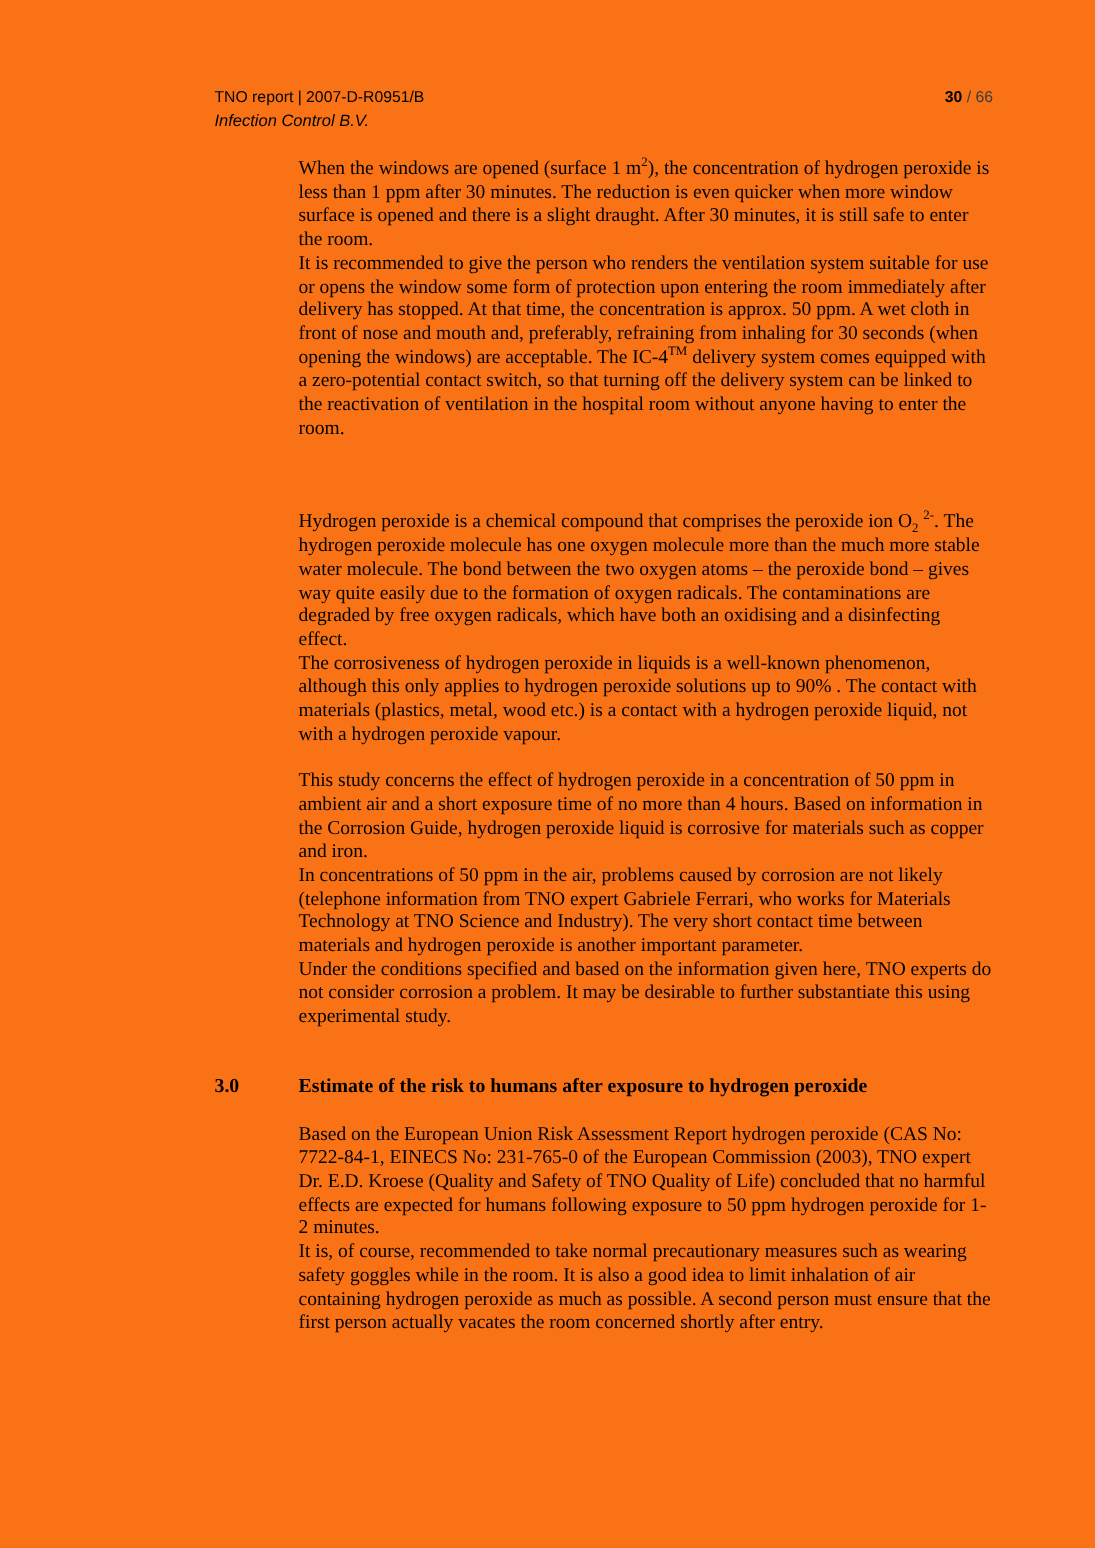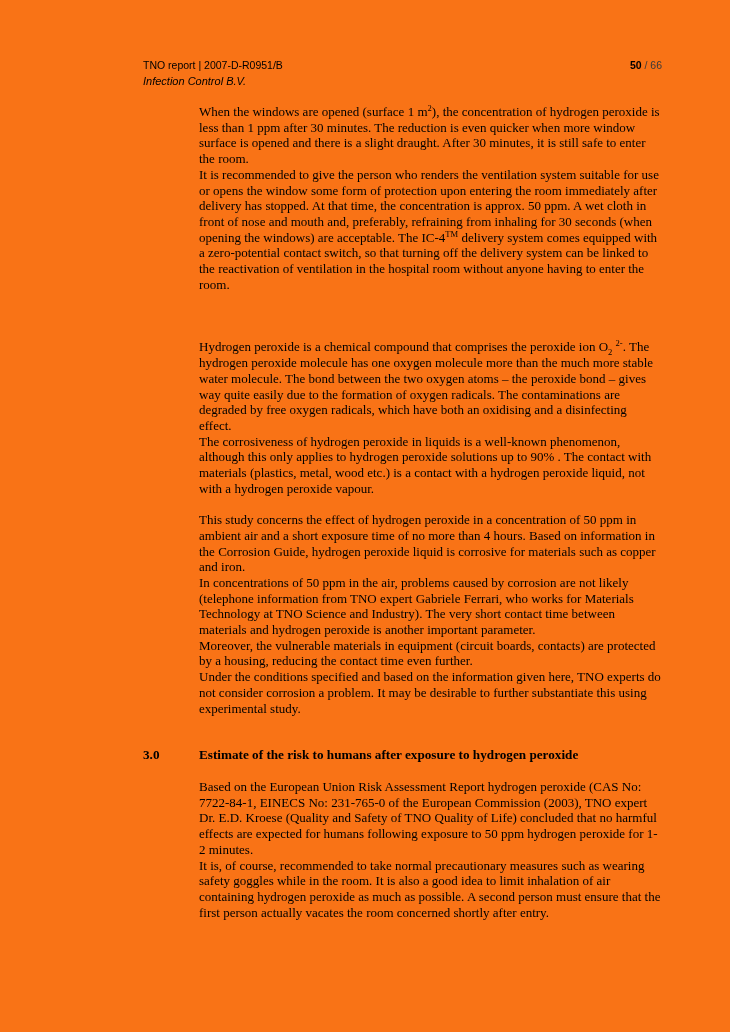--- a/index.html
+++ b/index.html
@@ -112,21 +112,21 @@
 </style>
 </head>
 <body>
 
 <div class="page">
 
   <div class="header">
     <div class="header-row">
       <span class="header-doc">TNO report | 2007-D-R0951/B</span>
       <span class="header-pages">
-        <span class="pg-current">50</span><span class="pg-sep"> / 66</span>
+        <span class="pg-current">30</span><span class="pg-sep"> / 66</span>
       </span>
     </div>
     <div class="header-sub">Infection Control B.V.</div>
   </div>
 
   <div class="content">
 
     <div class="body-block">
       <p><span>When the windows are opened (surface 1 m</span><sup class="sup">2</sup><span>), the concentration of hydrogen peroxide is less than 1 ppm after 30 minutes. The reduction is even quicker when more window surface is opened and there is a slight draught. After 30 minutes, it is still safe to enter the room.</span></p>
       <p><span>It is recommended to give the person who renders the ventilation system suitable for use or opens the window some form of protection upon entering the room immediately after delivery has stopped. At that time, the concentration is approx. 50 ppm. A wet cloth in front of nose and mouth and, preferably, refraining from inhaling for 30 seconds (when opening the windows) are acceptable. The IC-4</span><sup class="sup">TM</sup><span> delivery system comes equipped with a zero-potential contact switch, so that turning off the delivery system can be linked to the reactivation of ventilation in the hospital room without anyone having to enter the room.</span></p>
@@ -138,21 +138,20 @@
     <div class="body-block">
       <p><span>Hydrogen peroxide is a chemical compound that comprises the peroxide ion O</span><sub class="sub">2</sub> <sup class="sup">2-</sup><span>. The hydrogen peroxide molecule has one oxygen molecule more than the much more stable water molecule. The bond between the two oxygen atoms –  the peroxide bond – gives way quite easily due to the formation of oxygen radicals. The contaminations are degraded by free oxygen radicals, which have both an oxidising and a disinfecting effect.</span></p>
       <p>The corrosiveness of hydrogen peroxide in liquids is a well-known phenomenon, although this only applies to hydrogen peroxide solutions up to 90% . The contact with materials (plastics, metal, wood etc.) is a contact with a hydrogen peroxide liquid, not with a hydrogen peroxide vapour.</p>
     </div>
 
     <div class="block-gap"></div>
 
     <div class="body-block">
       <p>This study concerns the effect of hydrogen peroxide in a concentration of 50 ppm in ambient air and a short exposure time of no more than 4 hours. Based on information in the Corrosion Guide, hydrogen peroxide liquid is corrosive for materials such as copper and iron.</p>
       <p>In concentrations of 50 ppm in the air, problems caused by corrosion are not likely (telephone information from TNO expert Gabriele Ferrari, who works for Materials Technology at TNO Science and Industry). The very short contact time between materials and hydrogen peroxide is another important parameter.</p>
-      <p>Moreover, the vulnerable materials in equipment (circuit boards, contacts) are protected by a housing, reducing the contact time even further.</p>
       <p>Under the conditions specified and based on the information given here, TNO experts do not consider corrosion a problem. It may be desirable to further substantiate this using experimental study.</p>
     </div>
 
     <div class="space-before-heading"></div>
     <div class="section-heading">
       <span class="sec-num">3.0</span>
       <span class="sec-title">Estimate of the risk to humans after exposure to hydrogen peroxide</span>
     </div>
     <div class="space-after-heading"></div>
 

